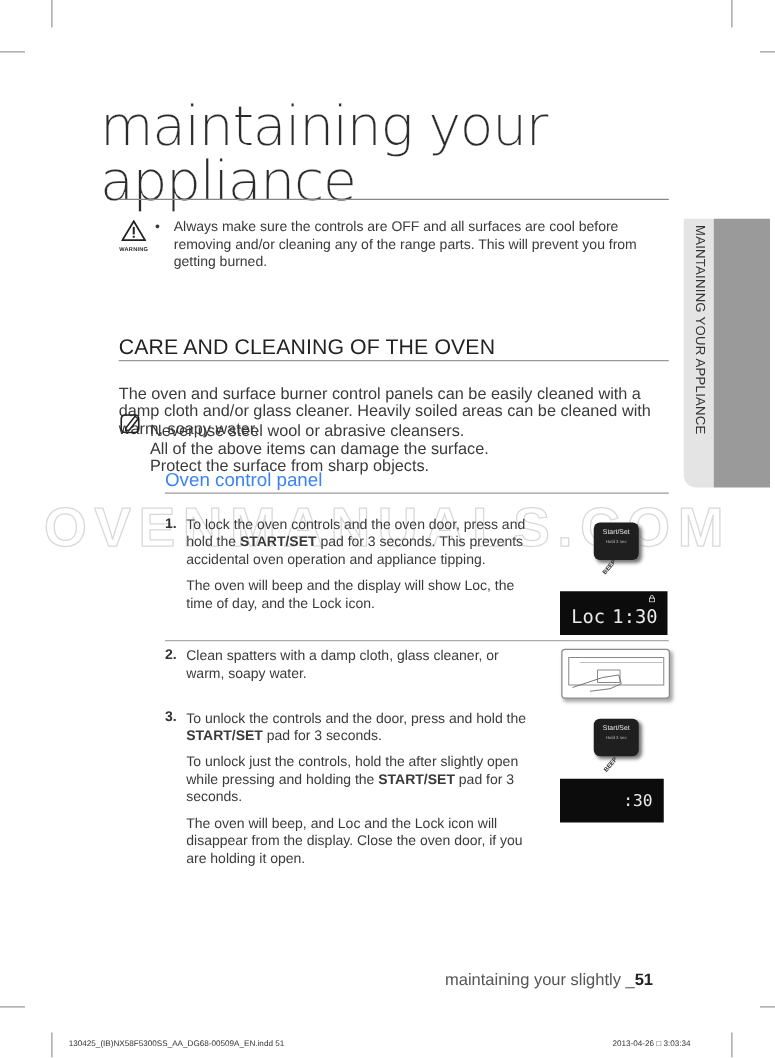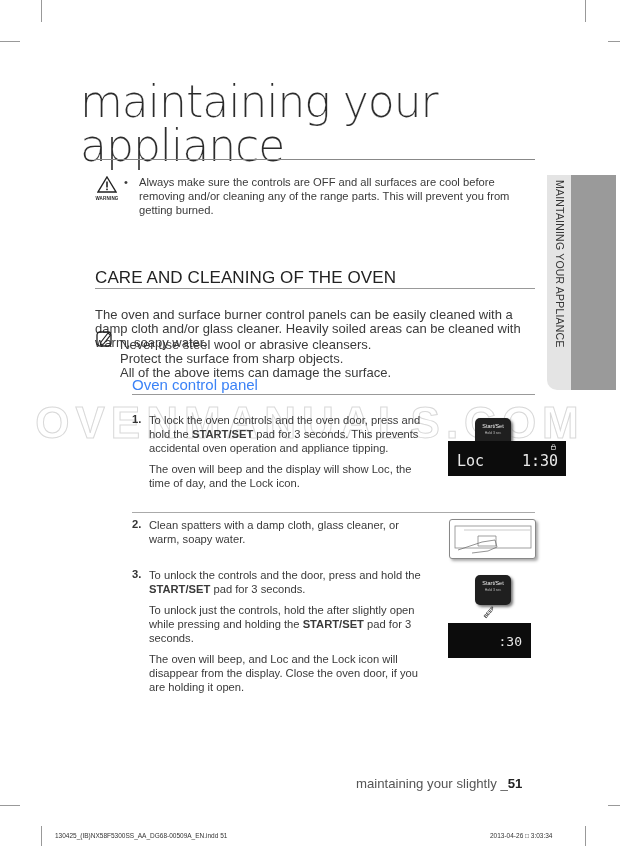--- a/index.html
+++ b/index.html
@@ -77,40 +77,40 @@
 <div class="h2">CARE AND CLEANING OF THE OVEN</div>
 <div class="h2-rule"></div>
 <div class="para" style="left:95px;top:296px;width:440px;">The oven and surface burner control panels can be easily cleaned with a damp cloth and/or glass cleaner. Heavily soiled areas can be cleaned with warm, soapy water.</div>
 
 <svg class="note-icon" viewBox="0 0 17 17">
   <rect x="1" y="2" width="14" height="14" rx="3" fill="none" stroke="#222" stroke-width="1.3"></rect>
   <path d="M5 12 L12 3 L14.5 5 L7.5 14 L4.5 14.5 Z" fill="#fff" stroke="#222" stroke-width="1.2"></path>
 </svg>
 <div class="para" style="left:120px;top:326px;width:400px;">
   <div>Never use steel wool or abrasive cleansers.</div>
+  <div>All of the above items can damage the surface.</div>
   <div>Protect the surface from sharp objects.</div>
-  <div>All of the above items can damage the surface.</div>
 </div>
 
 <div class="h3">Oven control panel</div>
 <div class="h3-rule"></div>
 
 <div class="wm">OVENMANUALS.COM</div>
 
 <div class="step-num" style="left:132px;top:413px;">1.</div>
 <div class="step-text" style="left:149px;top:413px;width:280px;">
   <p><span>To lock the oven controls and the oven door, press and hold the </span><b>START/SET</b><span> pad for 3 seconds. This prevents accidental oven operation and appliance tipping.</span></p>
   <p>The oven will beep and the display will show Loc, the time of day, and the Lock icon.</p>
 </div>
 <div class="btn-img" style="left:475px;top:418px;">
   <span class="t">Start/Set</span>
   <span class="s">Hold 3 sec</span>
 </div>
 <div class="beep" style="left:481px;top:451px;">BEEP</div>
-<div class="lcd" style="left:448px;top:441px;width:74px;height:35px;padding-left:44px;">
+<div class="lcd" style="left:448px;top:473px;width:86px;height:35px;">
   <span style="position:absolute;left:9px;top:11px;font-size:15px;">Loc</span>
   <span style="position:absolute;right:8px;top:11px;font-size:15px;">1:30</span>
   <svg style="position:absolute;right:10px;top:3px;" width="5" height="6" viewBox="0 0 5 6">
       <rect x="0.5" y="2.5" width="4" height="3" fill="none" stroke="#ddd" stroke-width="0.7"></rect>
       <path d="M1.3 2.5 V1.5 a1.2 1.2 0 0 1 2.4 0 V2.5" fill="none" stroke="#ddd" stroke-width="0.7"></path>
     </svg>
 </div>
 
 <div class="sep" style="top:512px;"></div>
 

